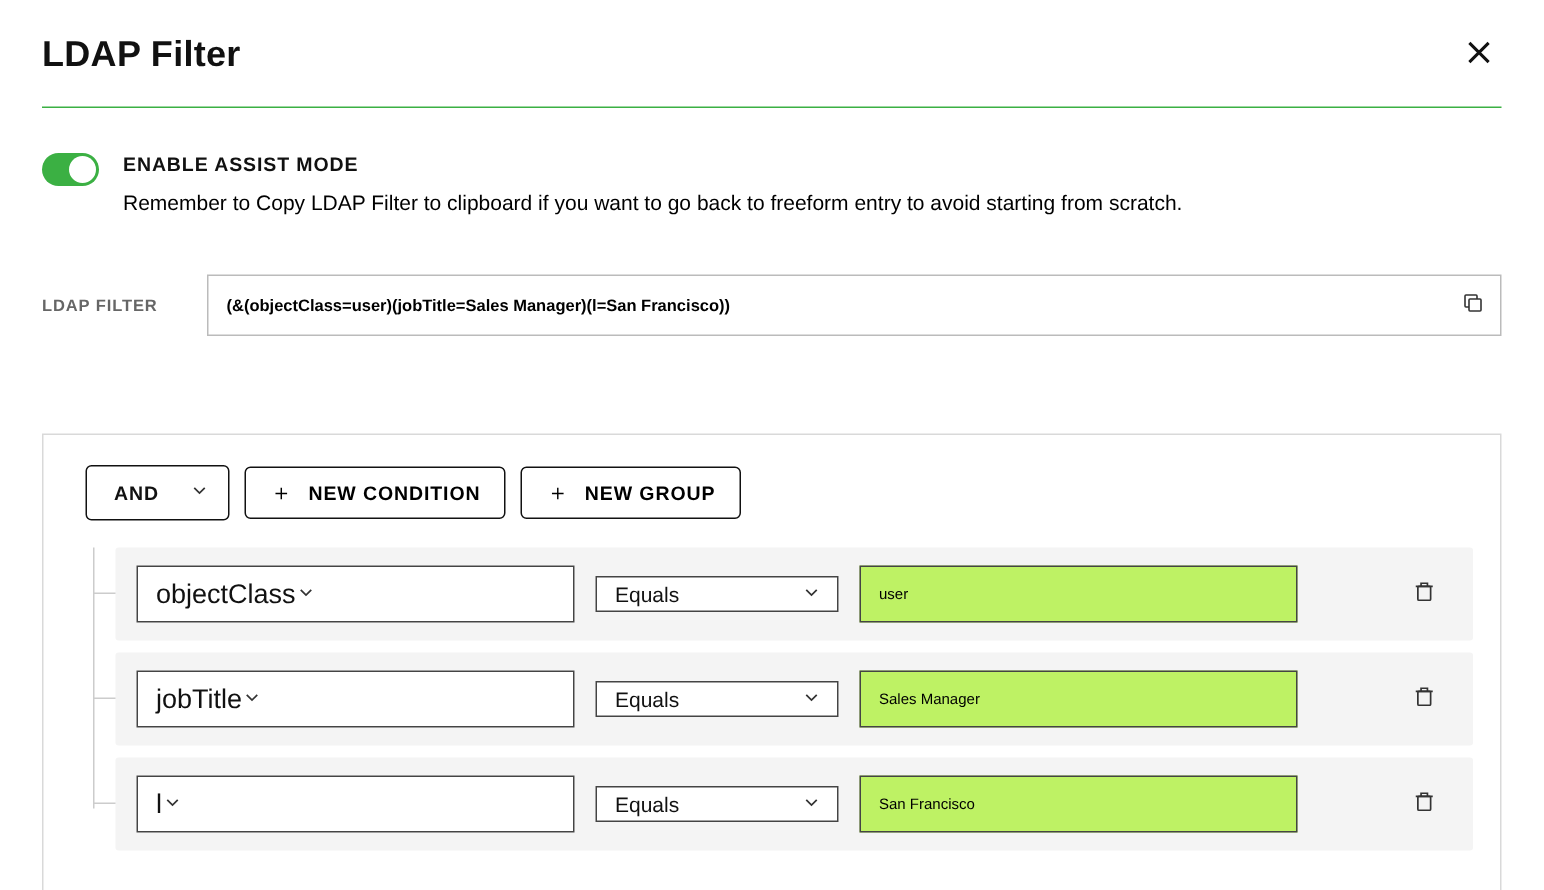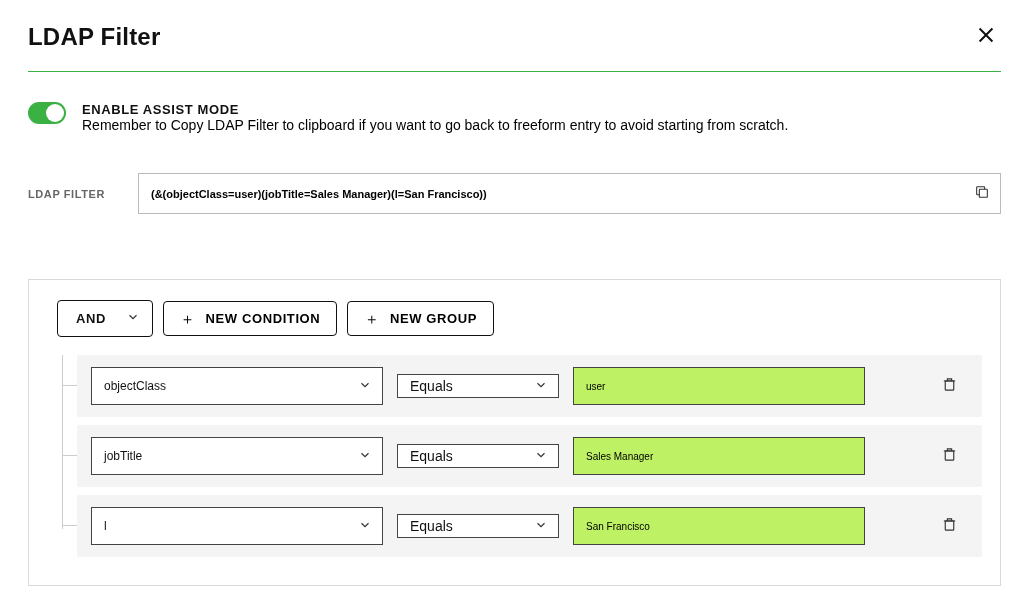--- a/index.html
+++ b/index.html
@@ -6,21 +6,21 @@
   body { font-family: Helvetica, Arial, sans-serif; background: #ffffff; color: #111; width: 1029px; }
   .modal { padding: 20px 28px 0 28px; }
   .header-row { display: flex; align-items: center; justify-content: space-between; padding-bottom: 18px; border-bottom: 1px solid #3bb043; }
   .title { font-size: 24px; font-weight: 600; letter-spacing: 0.2px; }
   .close-btn { background: none; border: none; padding: 4px; cursor: pointer; }
   .close-btn svg { width: 22px; height: 22px; stroke: #111; stroke-width: 2.2; fill: none; }
 
   .assist-block { margin-top: 30px; display: flex; align-items: flex-start; gap: 16px; }
   .toggle { width: 38px; height: 22px; border-radius: 11px; background: #3bb043; position: relative; flex-shrink: 0; cursor: pointer; }
   .toggle::after { content: ""; position: absolute; width: 18px; height: 18px; border-radius: 50%; background: #fff; top: 2px; right: 2px; }
-  .assist-text { display: flex; flex-direction: column; gap: 0; }
+  .assist-text { display: flex; flex-direction: column; gap: 10px; }
   .assist-label { font-size: 13px; font-weight: 700; letter-spacing: 0.6px; }
   .assist-hint { font-size: 14px; color: #000000; }
 
   .filter-row { margin-top: 40px; display: flex; align-items: center; gap: 30px; }
   .filter-label { font-size: 11px; font-weight: 700; letter-spacing: 0.6px; color: #666; min-width: 80px; }
   .filter-input-wrap { flex: 1; position: relative; border: 1px solid #bbb; background: #fff; display: flex; align-items: center; }
   .filter-input { flex: 1; border: none; padding: 11px 12px; font-size: 11px; outline: none; background: transparent; font-weight: bold; }
   .copy-btn { background: none; border: none; padding: 10px; cursor: pointer; }
   .copy-btn svg { width: 16px; height: 16px; stroke: #333; fill: none; stroke-width: 1.6; }
 
@@ -30,21 +30,21 @@
   .pill-btn { border: 1.5px solid #111; background: #fff; font-size: 13px; font-weight: 700; letter-spacing: 0.6px; padding: 9px 16px; border-radius: 4px; display: flex; align-items: center; gap: 10px; cursor: pointer; }
   .pill-dropdown { min-width: 96px; justify-content: space-between; padding: 9px 12px 9px 18px; }
   .plus { font-size: 15px; font-weight: 400; line-height: 1; }
 
   .tree { position: relative; margin-top: 18px; }
   .tree-line-v { position: absolute; left: 15px; top: 0; bottom: 28px; width: 1px; background: #ccc; }
   .cond-row-wrap { position: relative; padding-left: 30px; margin-bottom: 8px; }
   .tree-line-h { position: absolute; left: 15px; top: 30px; width: 15px; height: 1px; background: #ccc; }
   .cond-row { background: #f4f4f4; border-radius: 2px; padding: 12px 14px; display: flex; gap: 14px; align-items: center; }
 
-  .field-select { width: 292px; height: 38px; border: 1px solid #444; background: #fff; display: flex; align-items: center; justify-content: space-between; padding: 0 10px 0 12px; font-size: 12px; cursor: pointer; }
+  .field-select { width: 292px; height: 38px; border: 1px solid #444; background: #fff; display: flex; align-items: center; padding: 0 10px 0 12px; font-size: 18px; cursor: pointer; }
   .op-select { width: 162px; height: 24px; border: 1px solid #444; background: #fff; display: flex; align-items: center; justify-content: space-between; padding: 0 10px 0 12px; font-size: 14px; cursor: pointer; }
   .val-input { width: 292px; height: 38px; border: 1px solid #444; background: #bef264; padding: 0 12px; font-size: 10px; outline: none; }
   .chev svg { width: 14px; height: 14px; stroke: #333; fill: none; stroke-width: 2; }
   .trash { margin-left: auto; background: none; border: none; cursor: pointer; padding: 6px 10px; }
   .trash svg { width: 17px; height: 17px; stroke: #333; fill: none; stroke-width: 1.6; }
 </style>
 </head>
 <body>
 
 <div class="modal">

